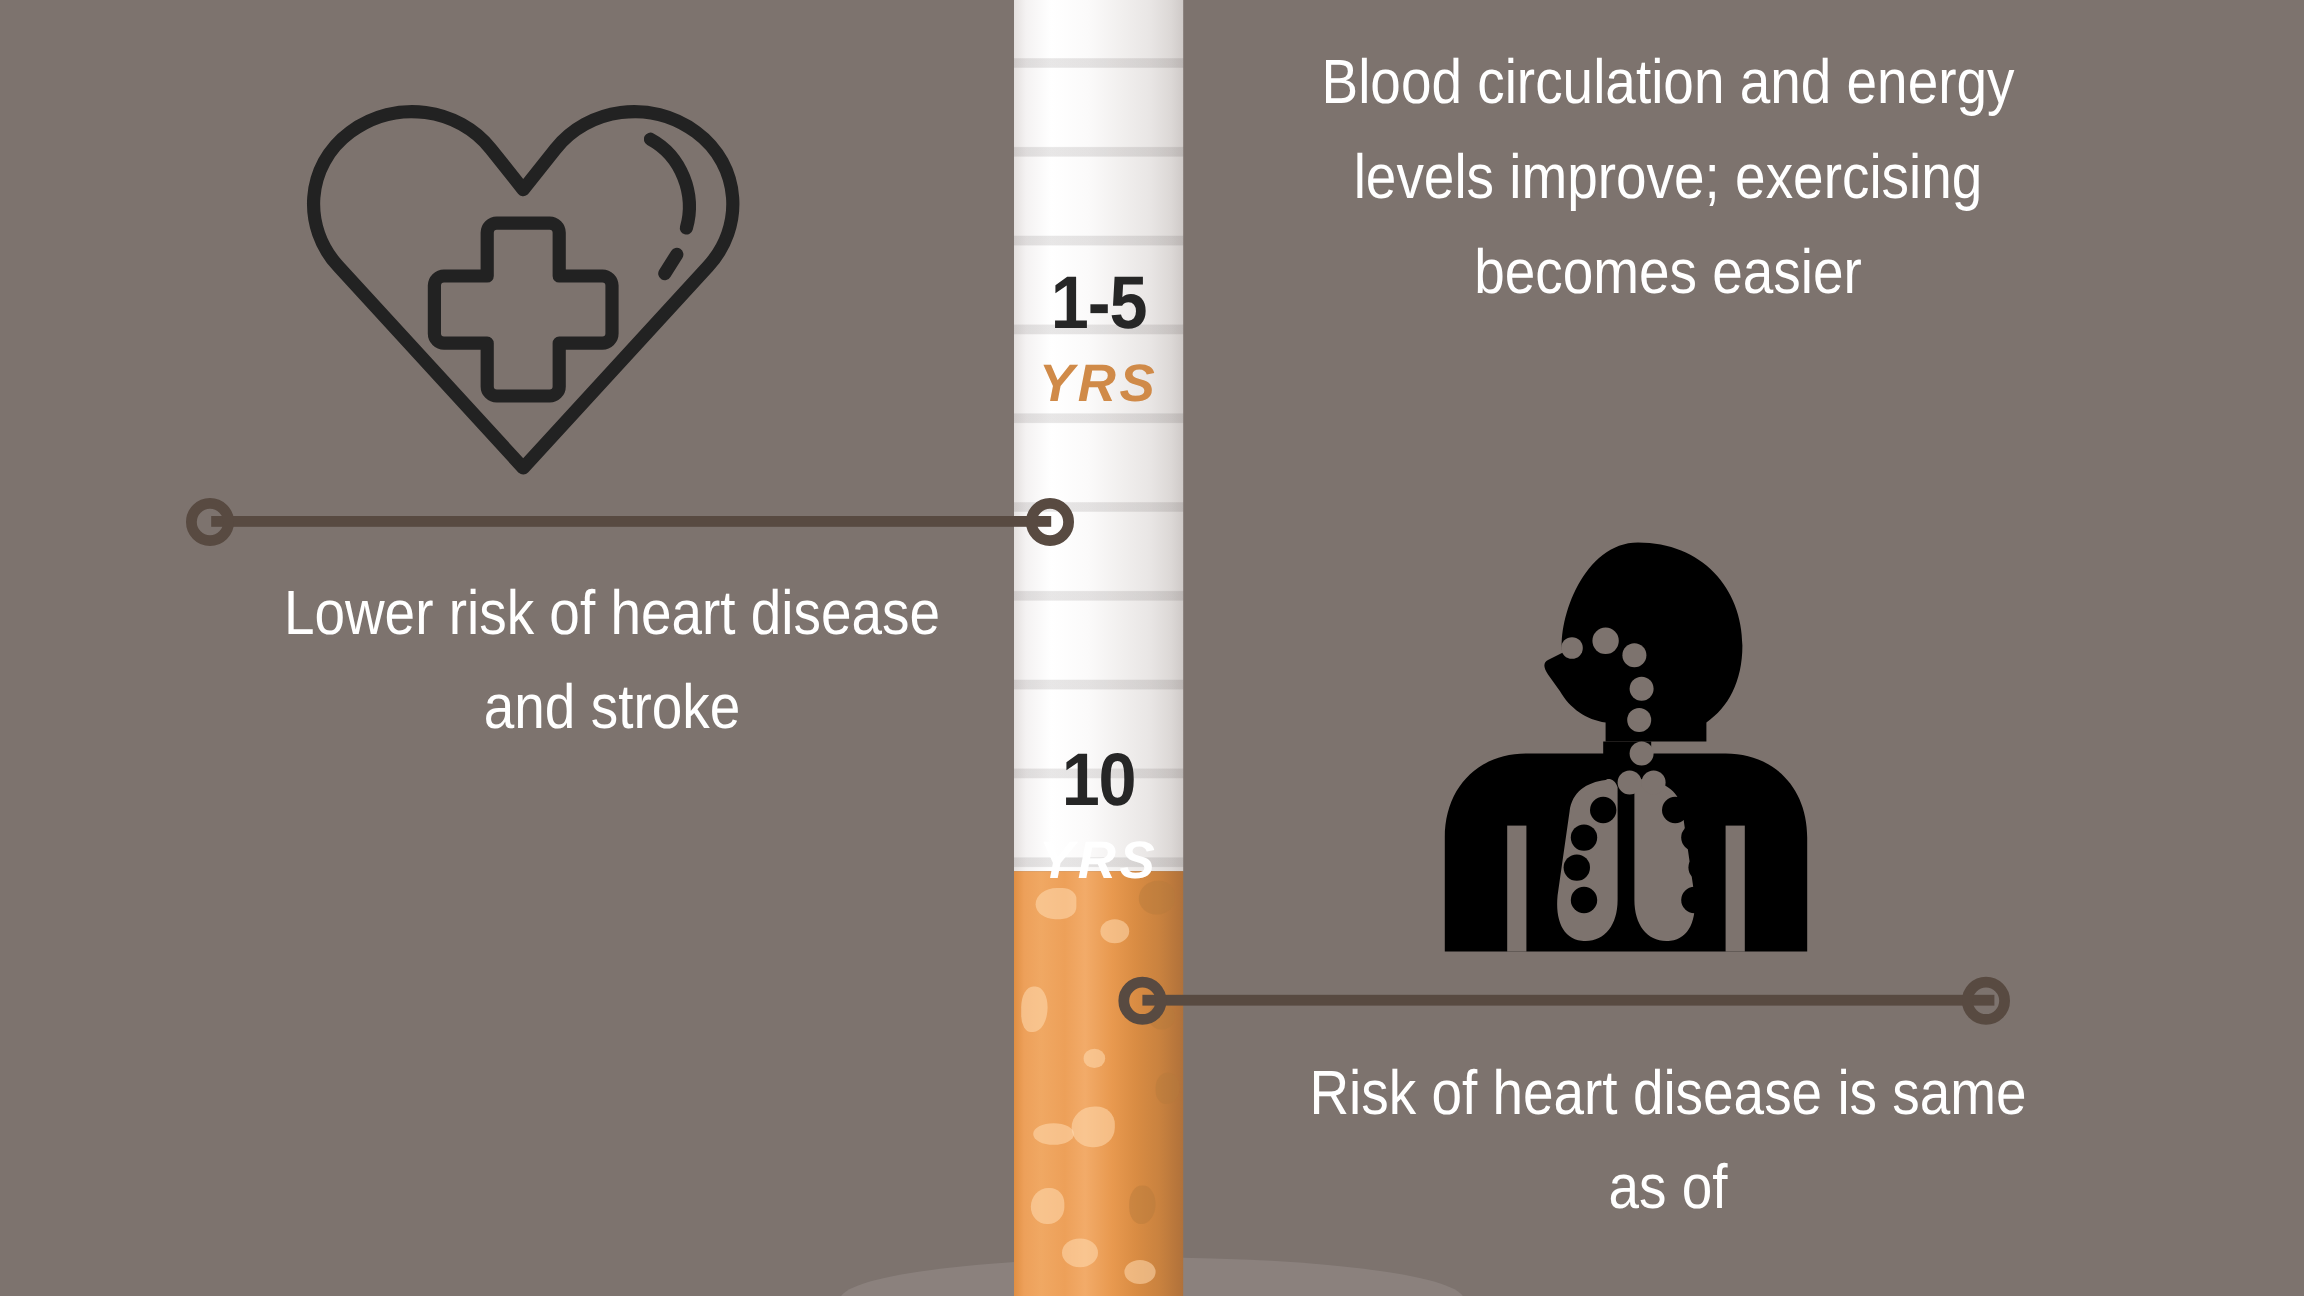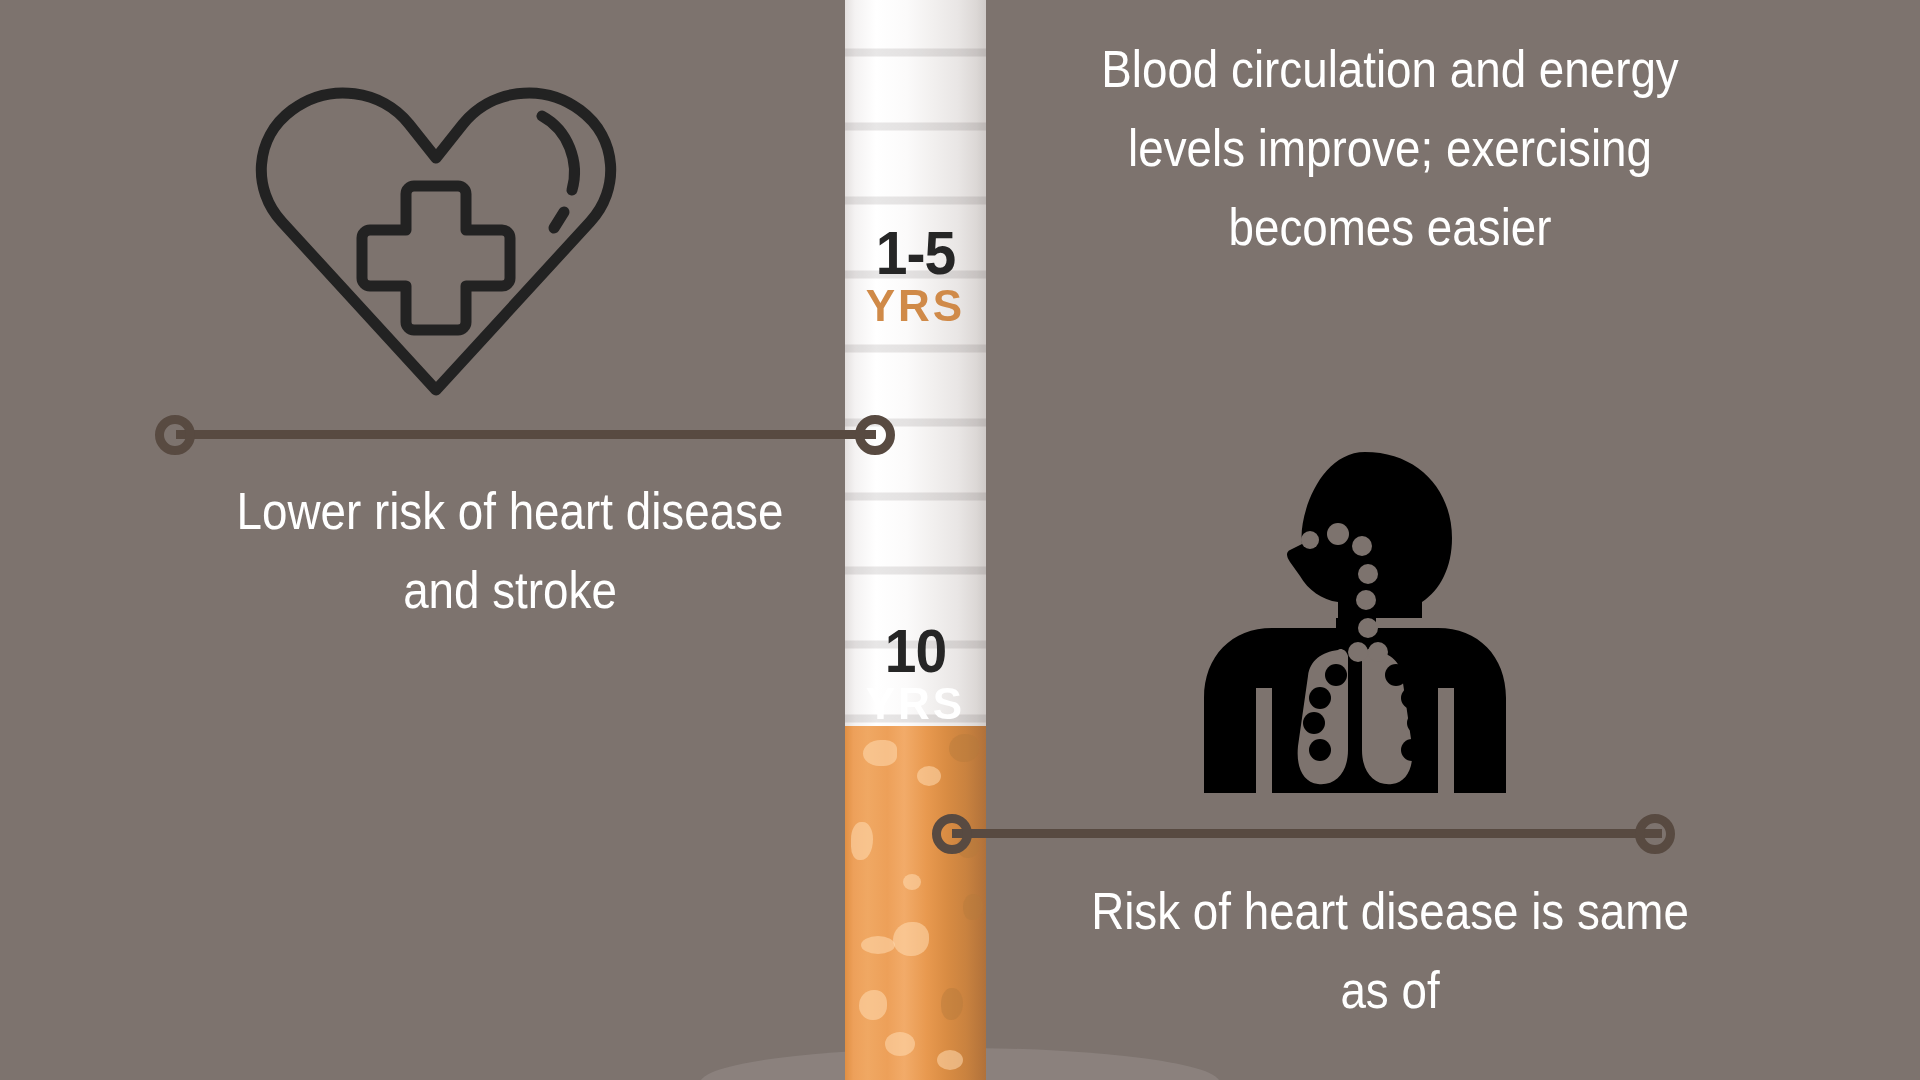--- a/index.html
+++ b/index.html
@@ -105,20 +105,22 @@
     font-weight: bold;
     font-size: 62px;
     letter-spacing: -1px;
     color: #262626;
     transform: scaleX(.92);
   }
   .yr-unit {
     font-weight: bold;
     font-size: 44px;
     letter-spacing: 3px;
+    margin-top: 14px;
+    font-style: italic;
   }
   .yr-unit.orange { color: #d08a48; }
   .yr-unit.white  { color: #ffffff; }
 
   
   .conn-line {
     position: absolute;
     height: 9px;
     background: #584a41;
   }

